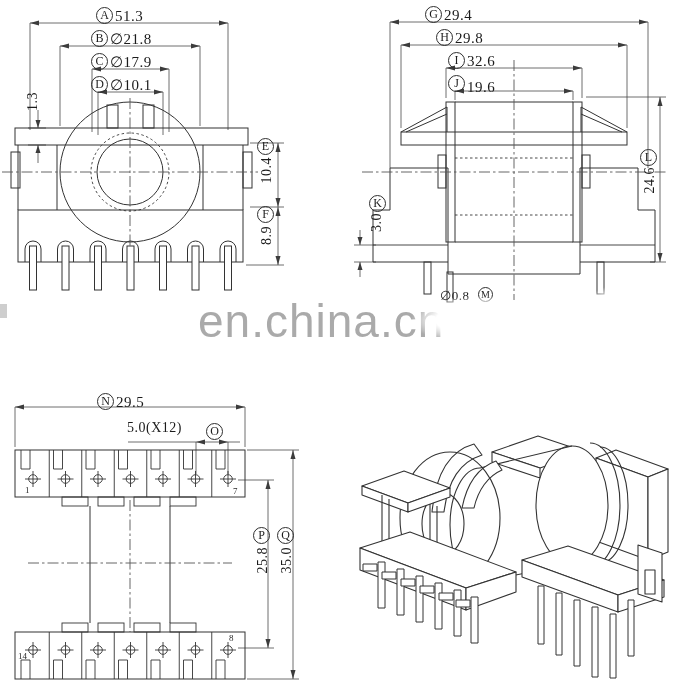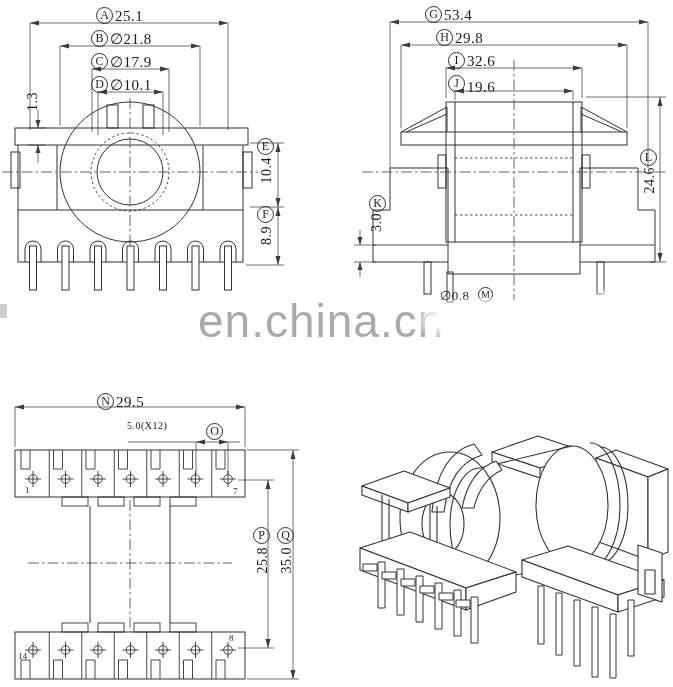--- a/index.html
+++ b/index.html
@@ -366,49 +366,49 @@
   <div class="edgeMark"></div>
 
   <span class="dv mlab" style="left:440px;top:289px;font-size:13px">∅0.8</span>
   <span class="cl mlab" style="left:478px;top:287px;width:15px;height:15px;font-size:10px">M</span>
 
   <div class="blob" style="left:412px;top:296px;width:132px;height:48px"></div>
   <div class="blob" style="left:520px;top:292px;width:120px;height:52px"></div>
   <div class="blob" style="left:585px;top:284px;width:82px;height:48px"></div>
 
   <span class="cl" style="left:96px;top:7px">A</span>
-  <span class="dv" style="left:115px;top:8px">25.1</span>
+  <span class="dv" style="left:115px;top:8px">51.3</span>
   <span class="cl" style="left:91px;top:30px">B</span>
   <span class="dv" style="left:110px;top:31px">∅21.8</span>
   <span class="cl" style="left:91px;top:53px">C</span>
   <span class="dv" style="left:110px;top:54px">∅17.9</span>
   <span class="cl" style="left:91px;top:76px">D</span>
   <span class="dv" style="left:110px;top:77px">∅10.1</span>
   <span class="vv" style="left:26px;top:92px">1.3</span>
   <span class="cl" style="left:257px;top:138px">E</span>
   <span class="vv" style="left:260px;top:157px">10.4</span>
   <span class="cl" style="left:257px;top:206px">F</span>
   <span class="vv" style="left:260px;top:226px">8.9</span>
 
   <span class="cl" style="left:425px;top:6px">G</span>
-  <span class="dv" style="left:444px;top:7px">53.4</span>
+  <span class="dv" style="left:444px;top:7px">29.4</span>
   <span class="cl" style="left:436px;top:29px">H</span>
   <span class="dv" style="left:455px;top:30px">29.8</span>
   <span class="cl" style="left:448px;top:52px">I</span>
   <span class="dv" style="left:467px;top:53px">32.6</span>
   <span class="cl" style="left:448px;top:75px">J</span>
   <span class="dv" style="left:467px;top:79px">19.6</span>
   <span class="cl" style="left:369px;top:195px">K</span>
   <span class="vv" style="left:370px;top:213px">3.0</span>
   <span class="cl" style="left:640px;top:149px">L</span>
   <span class="vv" style="left:643px;top:167px">24.6</span>
 
   <span class="cl" style="left:97px;top:393px">N</span>
   <span class="dv" style="left:116px;top:394px">29.5</span>
-  <span class="dv" style="left:127px;top:420px;font-size:10px">5.0(X12)</span>
+  <span class="dv" style="left:127px;top:420px;font-size:14px">5.0(X12)</span>
   <span class="cl" style="left:206px;top:423px">O</span>
   <span class="cl" style="left:253px;top:527px">P</span>
   <span class="vv" style="left:256px;top:547px">25.8</span>
   <span class="cl" style="left:277px;top:527px">Q</span>
   <span class="vv" style="left:280px;top:547px">35.0</span>
   <span class="pn" style="left:25px;top:485px">1</span>
   <span class="pn" style="left:233px;top:486px">7</span>
   <span class="pn" style="left:18px;top:651px">14</span>
   <span class="pn" style="left:229px;top:633px">8</span>
 

